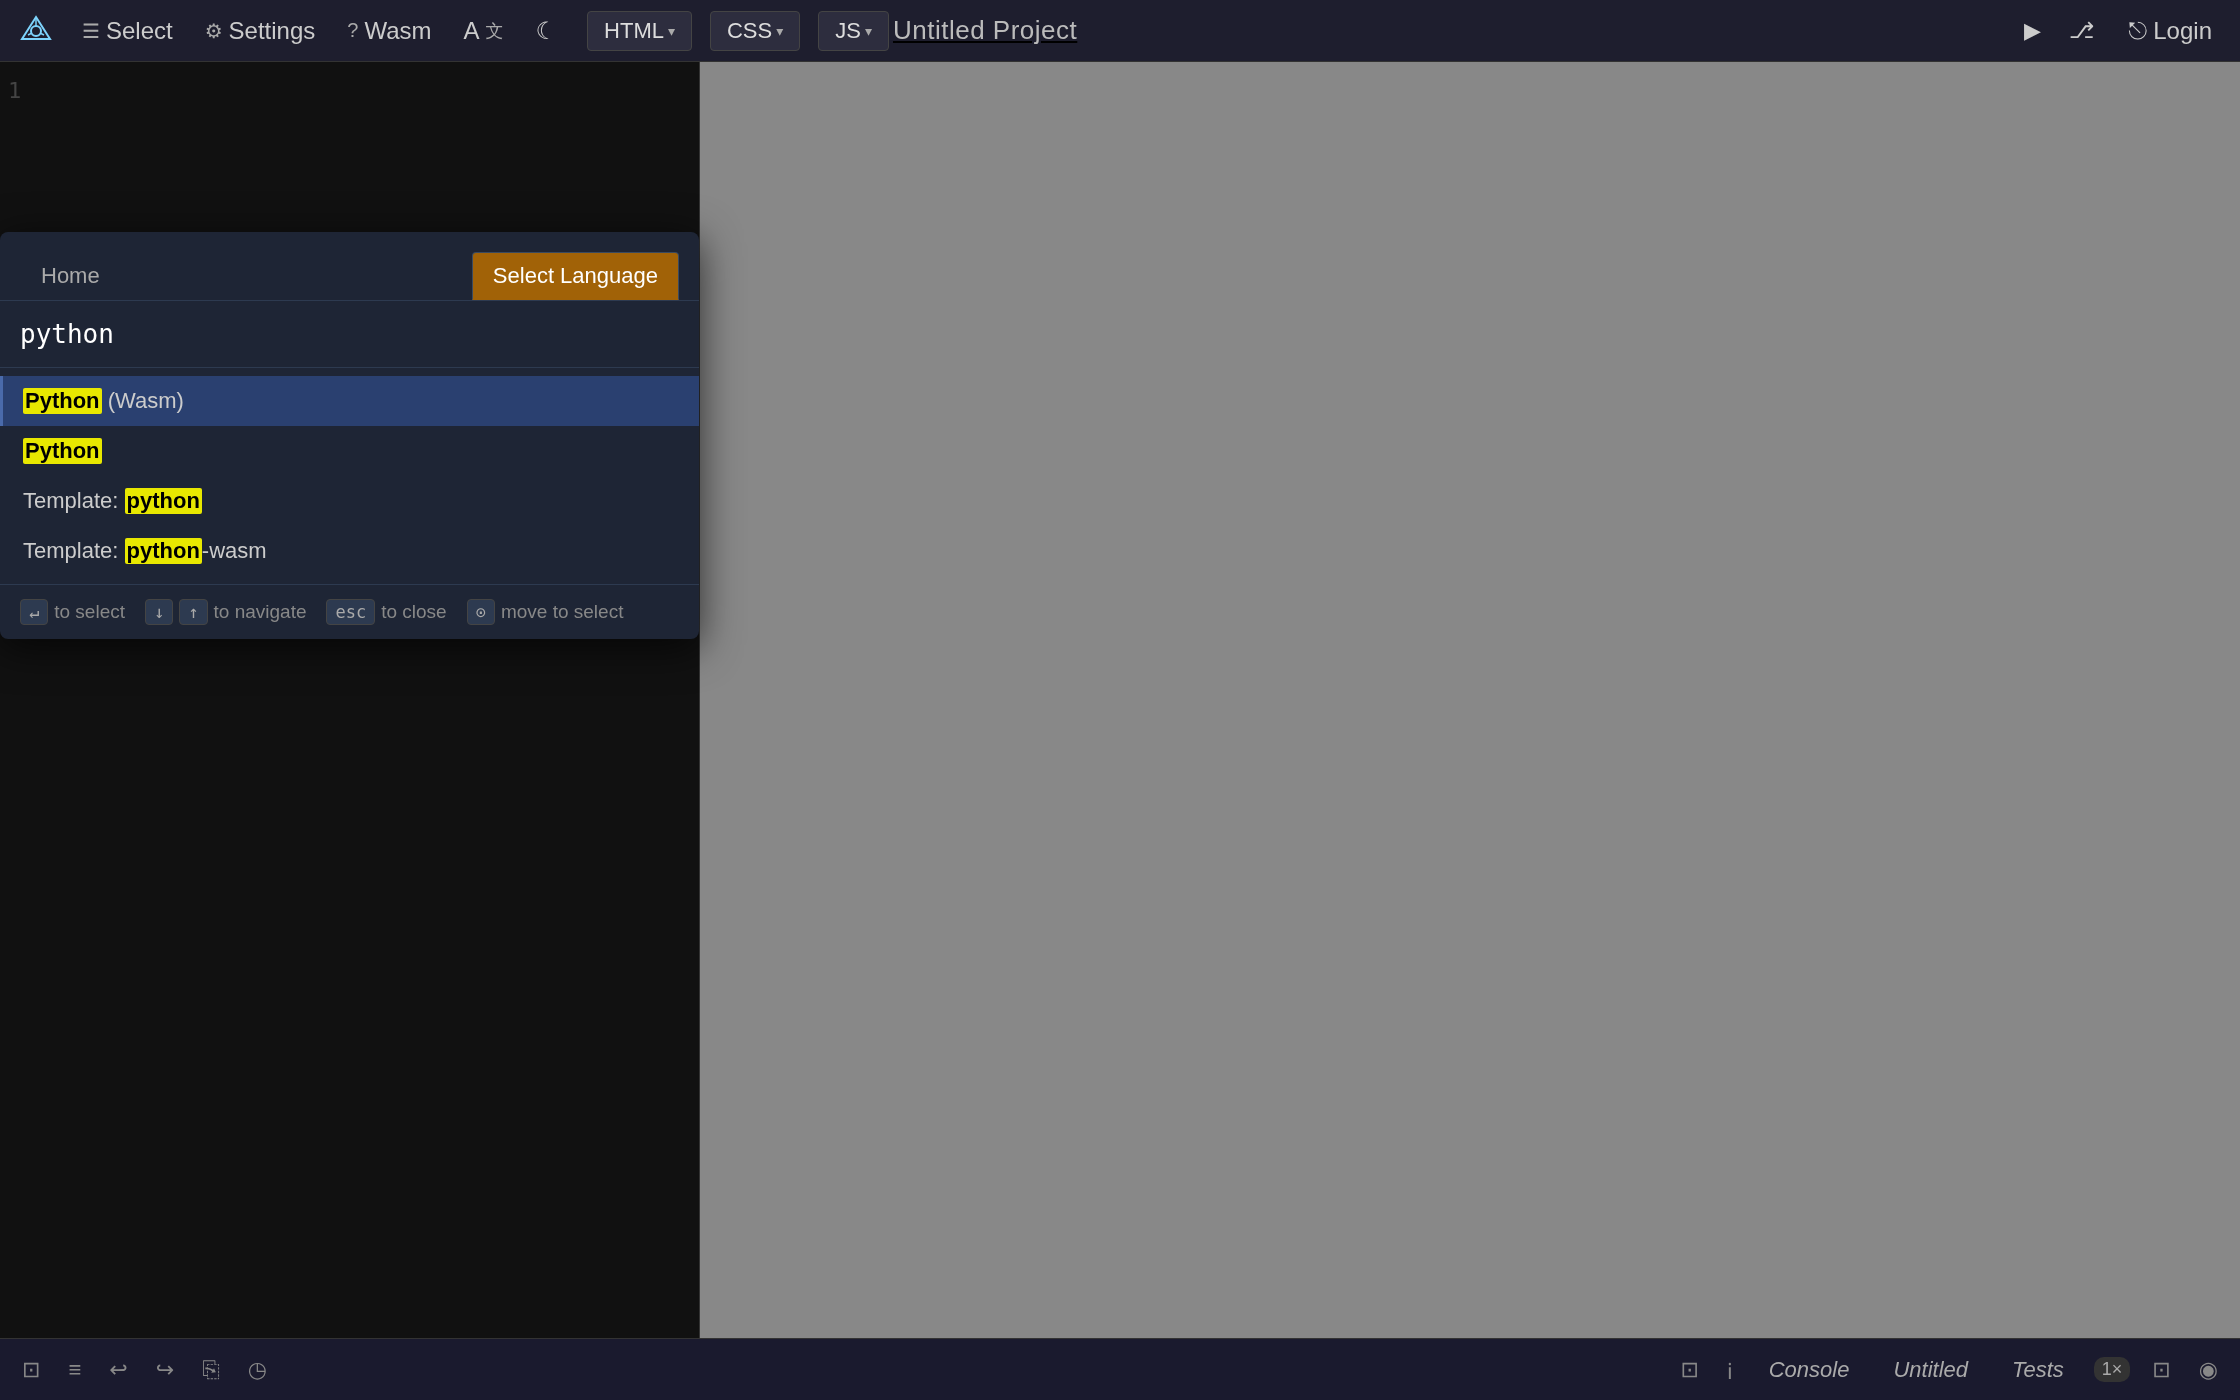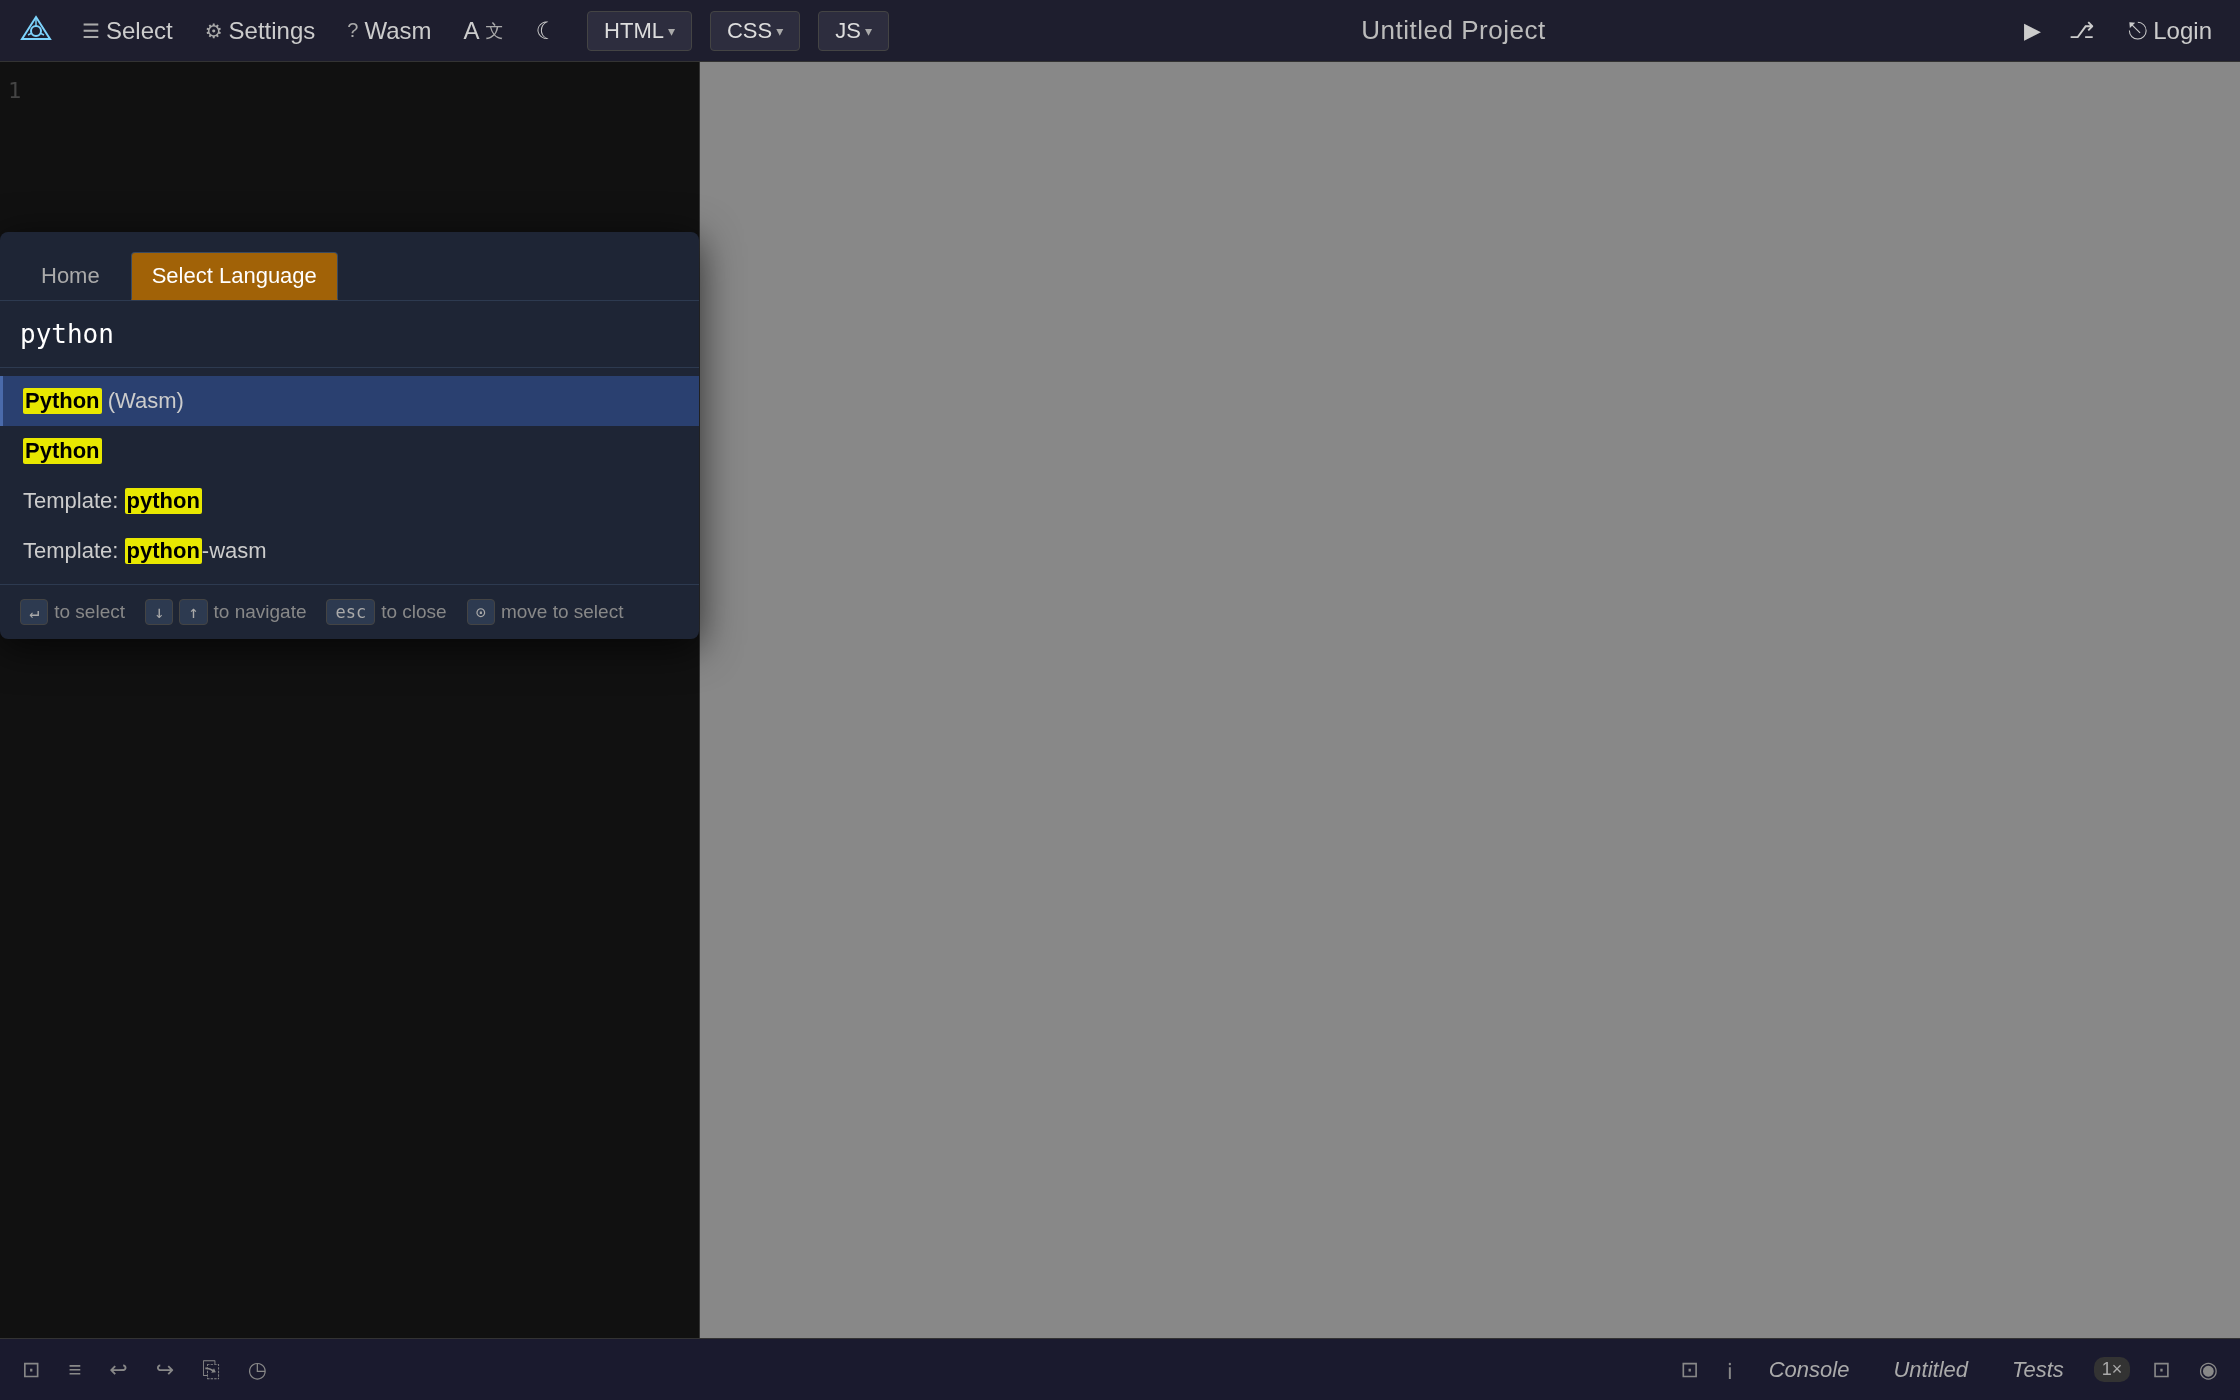--- a/index.html
+++ b/index.html
@@ -64,21 +64,21 @@
       cursor: pointer;
       border-radius: 4px;
       height: 40px;
     }
     .tab-chevron { font-size: 14px; color: #aaa; }
 
     .project-title-area {
       flex: 1;
       display: flex;
       align-items: center;
-      justify-content: center;
+      text-decoration: underline;
     }
     .project-title {
       color: #bbb;
       font-size: 26px;
       letter-spacing: 0.5px;
     }
 
     .nav-right {
       display: flex;
       align-items: center;
@@ -154,23 +154,24 @@
       width: 860px;
       padding: 0;
       pointer-events: all;
       box-shadow: 0 8px 40px rgba(0,0,0,0.7);
       overflow: hidden;
     }
 
     
     .modal-tabs {
       display: flex;
-      gap: 10px;
+      gap: 0;
       padding: 20px 20px 0 20px;
       border-bottom: 1px solid #2d3a50;
+      justify-content: space-between;
     }
     .modal-tab {
       padding: 10px 20px;
       font-size: 22px;
       color: #aaa;
       cursor: pointer;
       border-radius: 4px 4px 0 0;
       border: 1px solid transparent;
     }
     .modal-tab.active {

